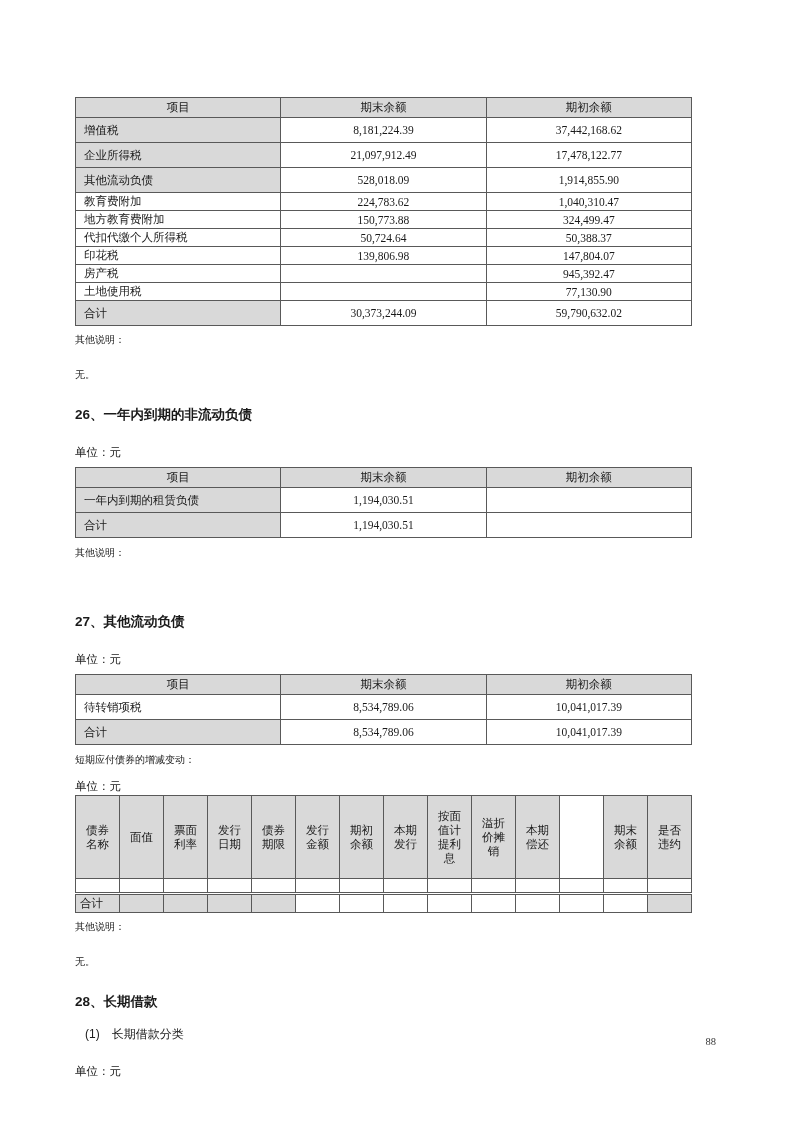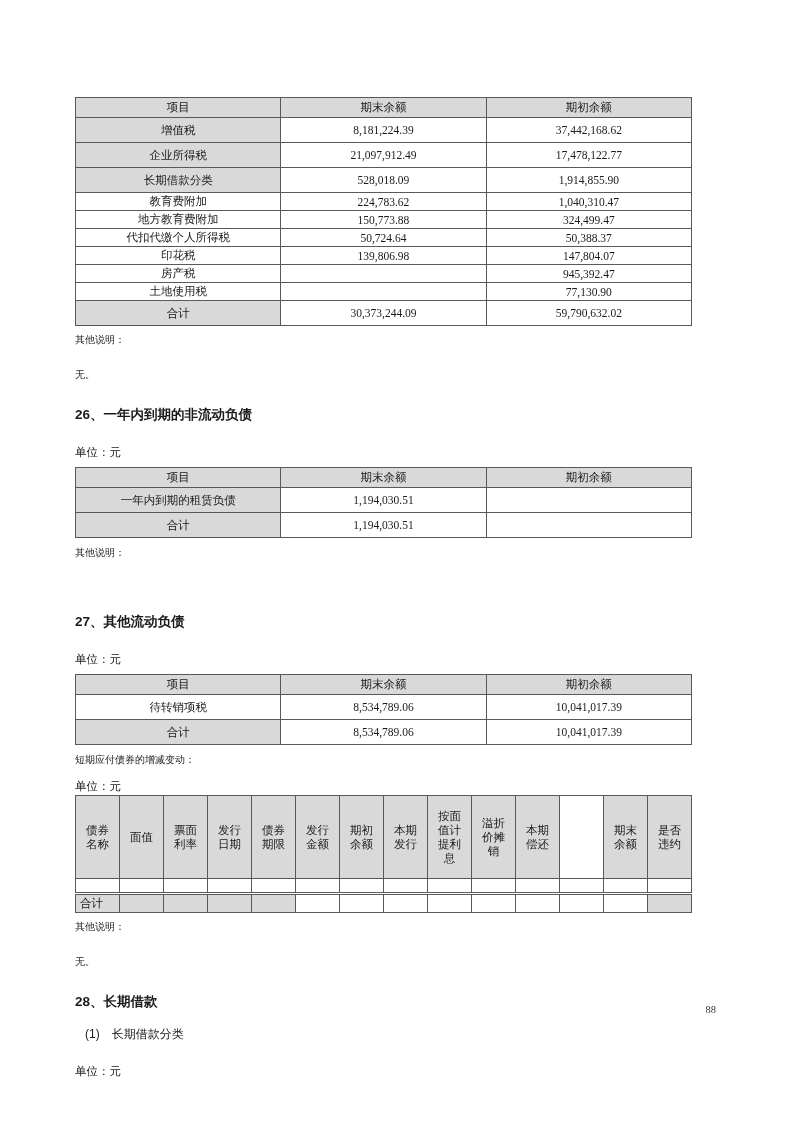--- a/index.html
+++ b/index.html
@@ -10,21 +10,21 @@
     color:#1a1a1a;
   }
   .page { position:relative; width:793px; height:1108px; padding:97px 101px 0 75px; }
 
   
   .fin-table { width:100%; border-collapse:collapse; table-layout:fixed; font-size:11.5px; }
   .fin-table th {
     background:#d9d9d9; font-weight:normal; text-align:center;
     border:1px solid #595959; height:20px; padding:1px 4px;
   }
-  .fin-table td { border:1px solid #595959; height:16px; padding:1px 8px;text-align:center; }
+  .fin-table td { border:1px solid #595959; height:16px; padding:1px 8px; }
   .fin-table td.num { text-align:center; }
   .fin-table td.shade { background:#d9d9d9; }
   .fin-table tr.tall td { height:25px; }
 
   
   .bond-table { width:100%; border-collapse:collapse; table-layout:fixed; font-size:11.5px; margin-top:2px; }
   .bond-table th {
     background:#d9d9d9; font-weight:normal; text-align:center; vertical-align:middle;
     border:1px solid #595959; height:83px; padding:2px 6px; line-height:14px; word-break:break-all;
   }
@@ -38,21 +38,21 @@
   .unit { font-size:11.5px; line-height:14px; text-align:left; }
   h2.sec {
     font-family:"Liberation Sans","DejaVu Sans",sans-serif;
     font-size:13.5px; font-weight:bold; line-height:17px;
   }
   h3.subsec {
     font-family:"Liberation Sans","DejaVu Sans",sans-serif;
     font-size:12px; font-weight:normal; line-height:15px; padding-left:10px;margin-top:17px;
   }
   .page-number {
-    position:absolute; top:1004px; right:77px;
+    position:absolute; top:1036px; right:77px;
     font-size:10.5px; color:#333;
   }
 
   .mt7  { margin-top:7px; }
   .mt8  { margin-top:8px; }
   .mt12 { margin-top:12px; }
   .mt21 { margin-top:21px; }
   .mt22 { margin-top:22px; }
   .mt24 { margin-top:24px; }
   .mt41 { margin-top:53px; }
@@ -75,21 +75,21 @@
           <td class="item shade">增值税</td>
           <td class="num">8,181,224.39</td>
           <td class="num">37,442,168.62</td>
         </tr>
         <tr class="tall">
           <td class="item shade">企业所得税</td>
           <td class="num">21,097,912.49</td>
           <td class="num">17,478,122.77</td>
         </tr>
         <tr class="tall">
-          <td class="item shade">长期借款分类</td>
+          <td class="item shade">其他流动负债</td>
           <td class="num">528,018.09</td>
           <td class="num">1,914,855.90</td>
         </tr>
         <tr>
           <td class="item">教育费附加</td>
           <td class="num">224,783.62</td>
           <td class="num">1,040,310.47</td>
         </tr>
         <tr>
           <td class="item">地方教育费附加</td>

